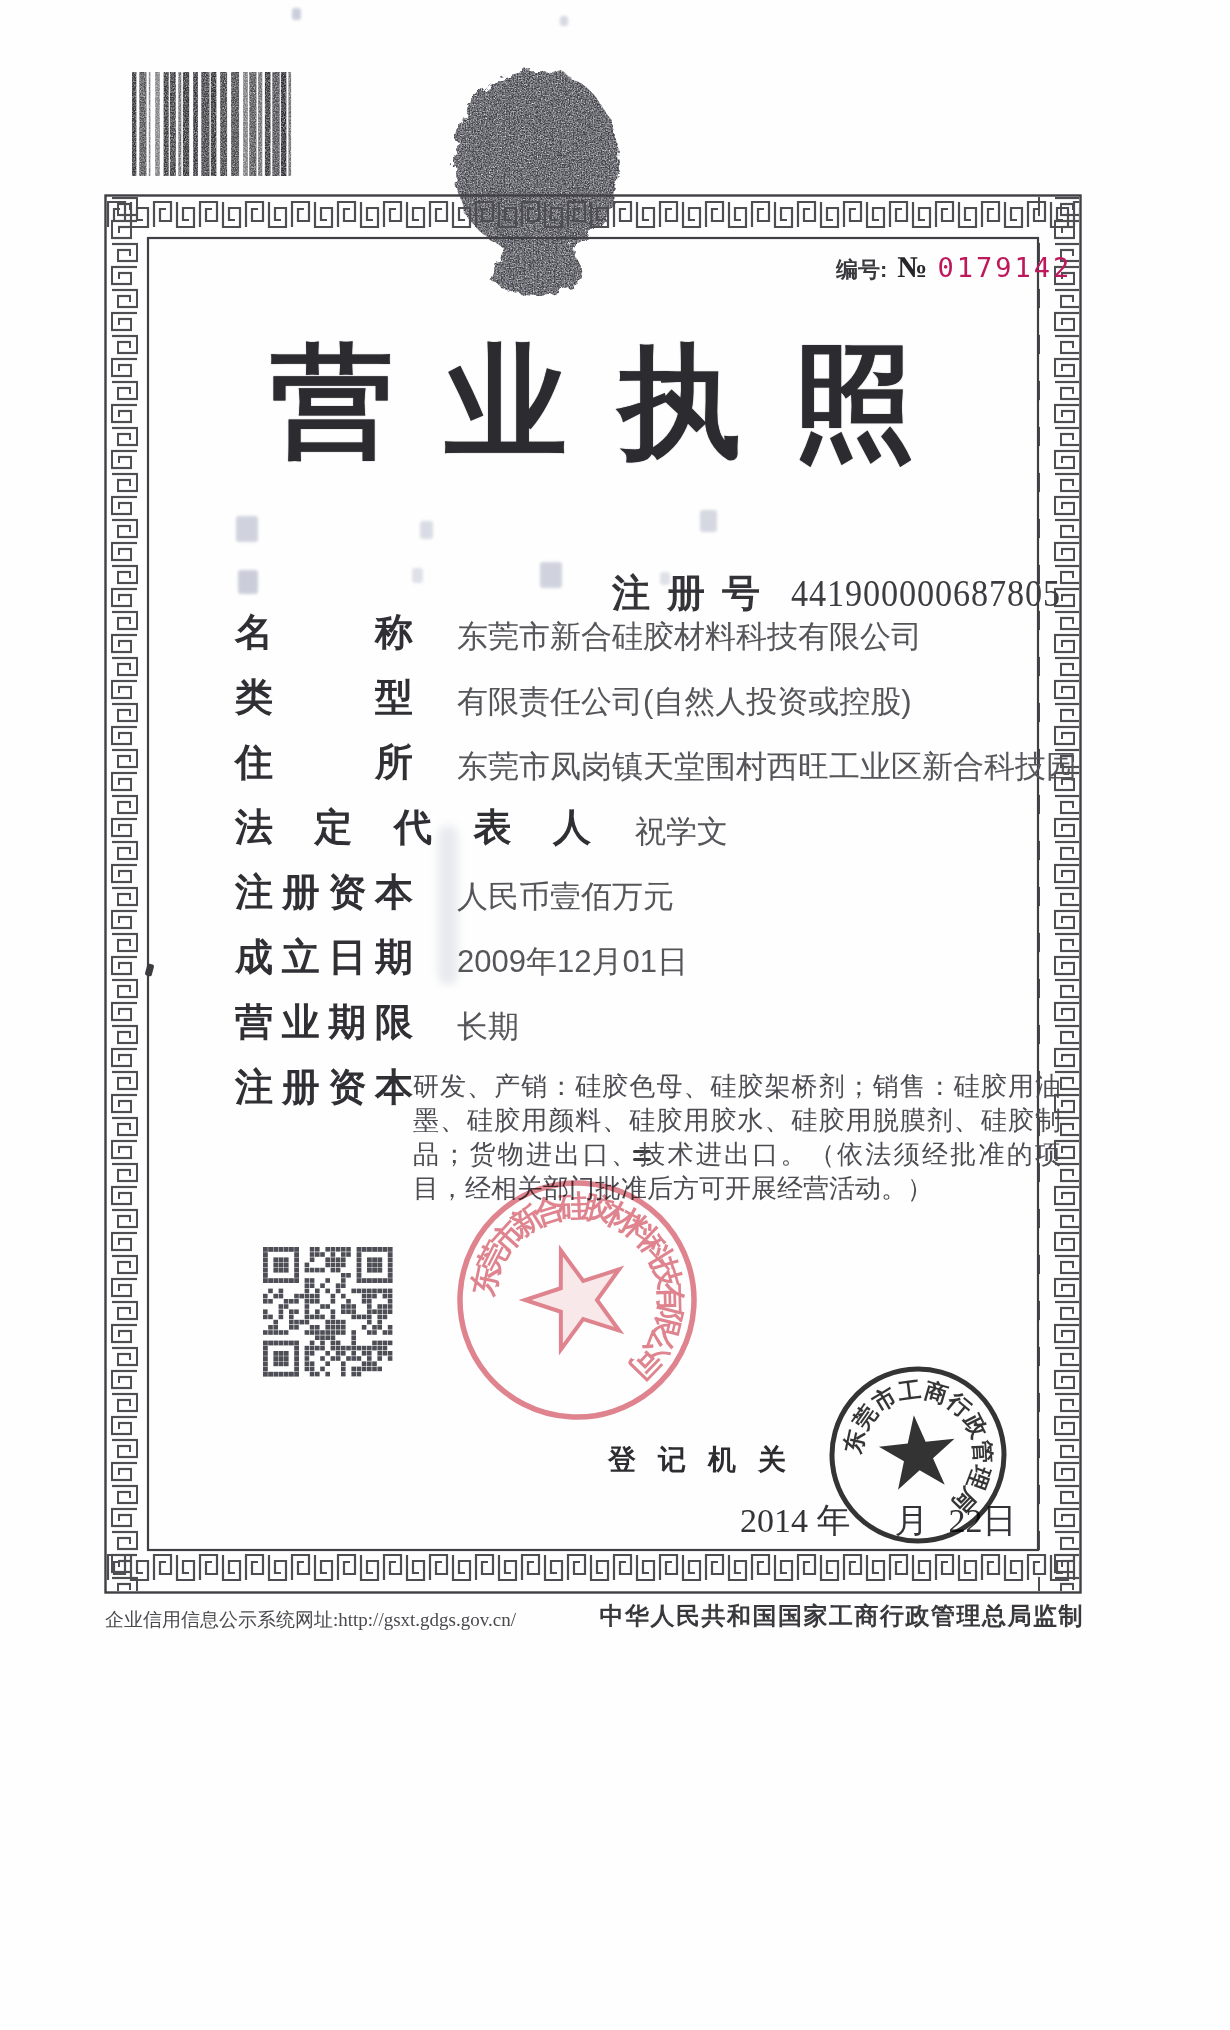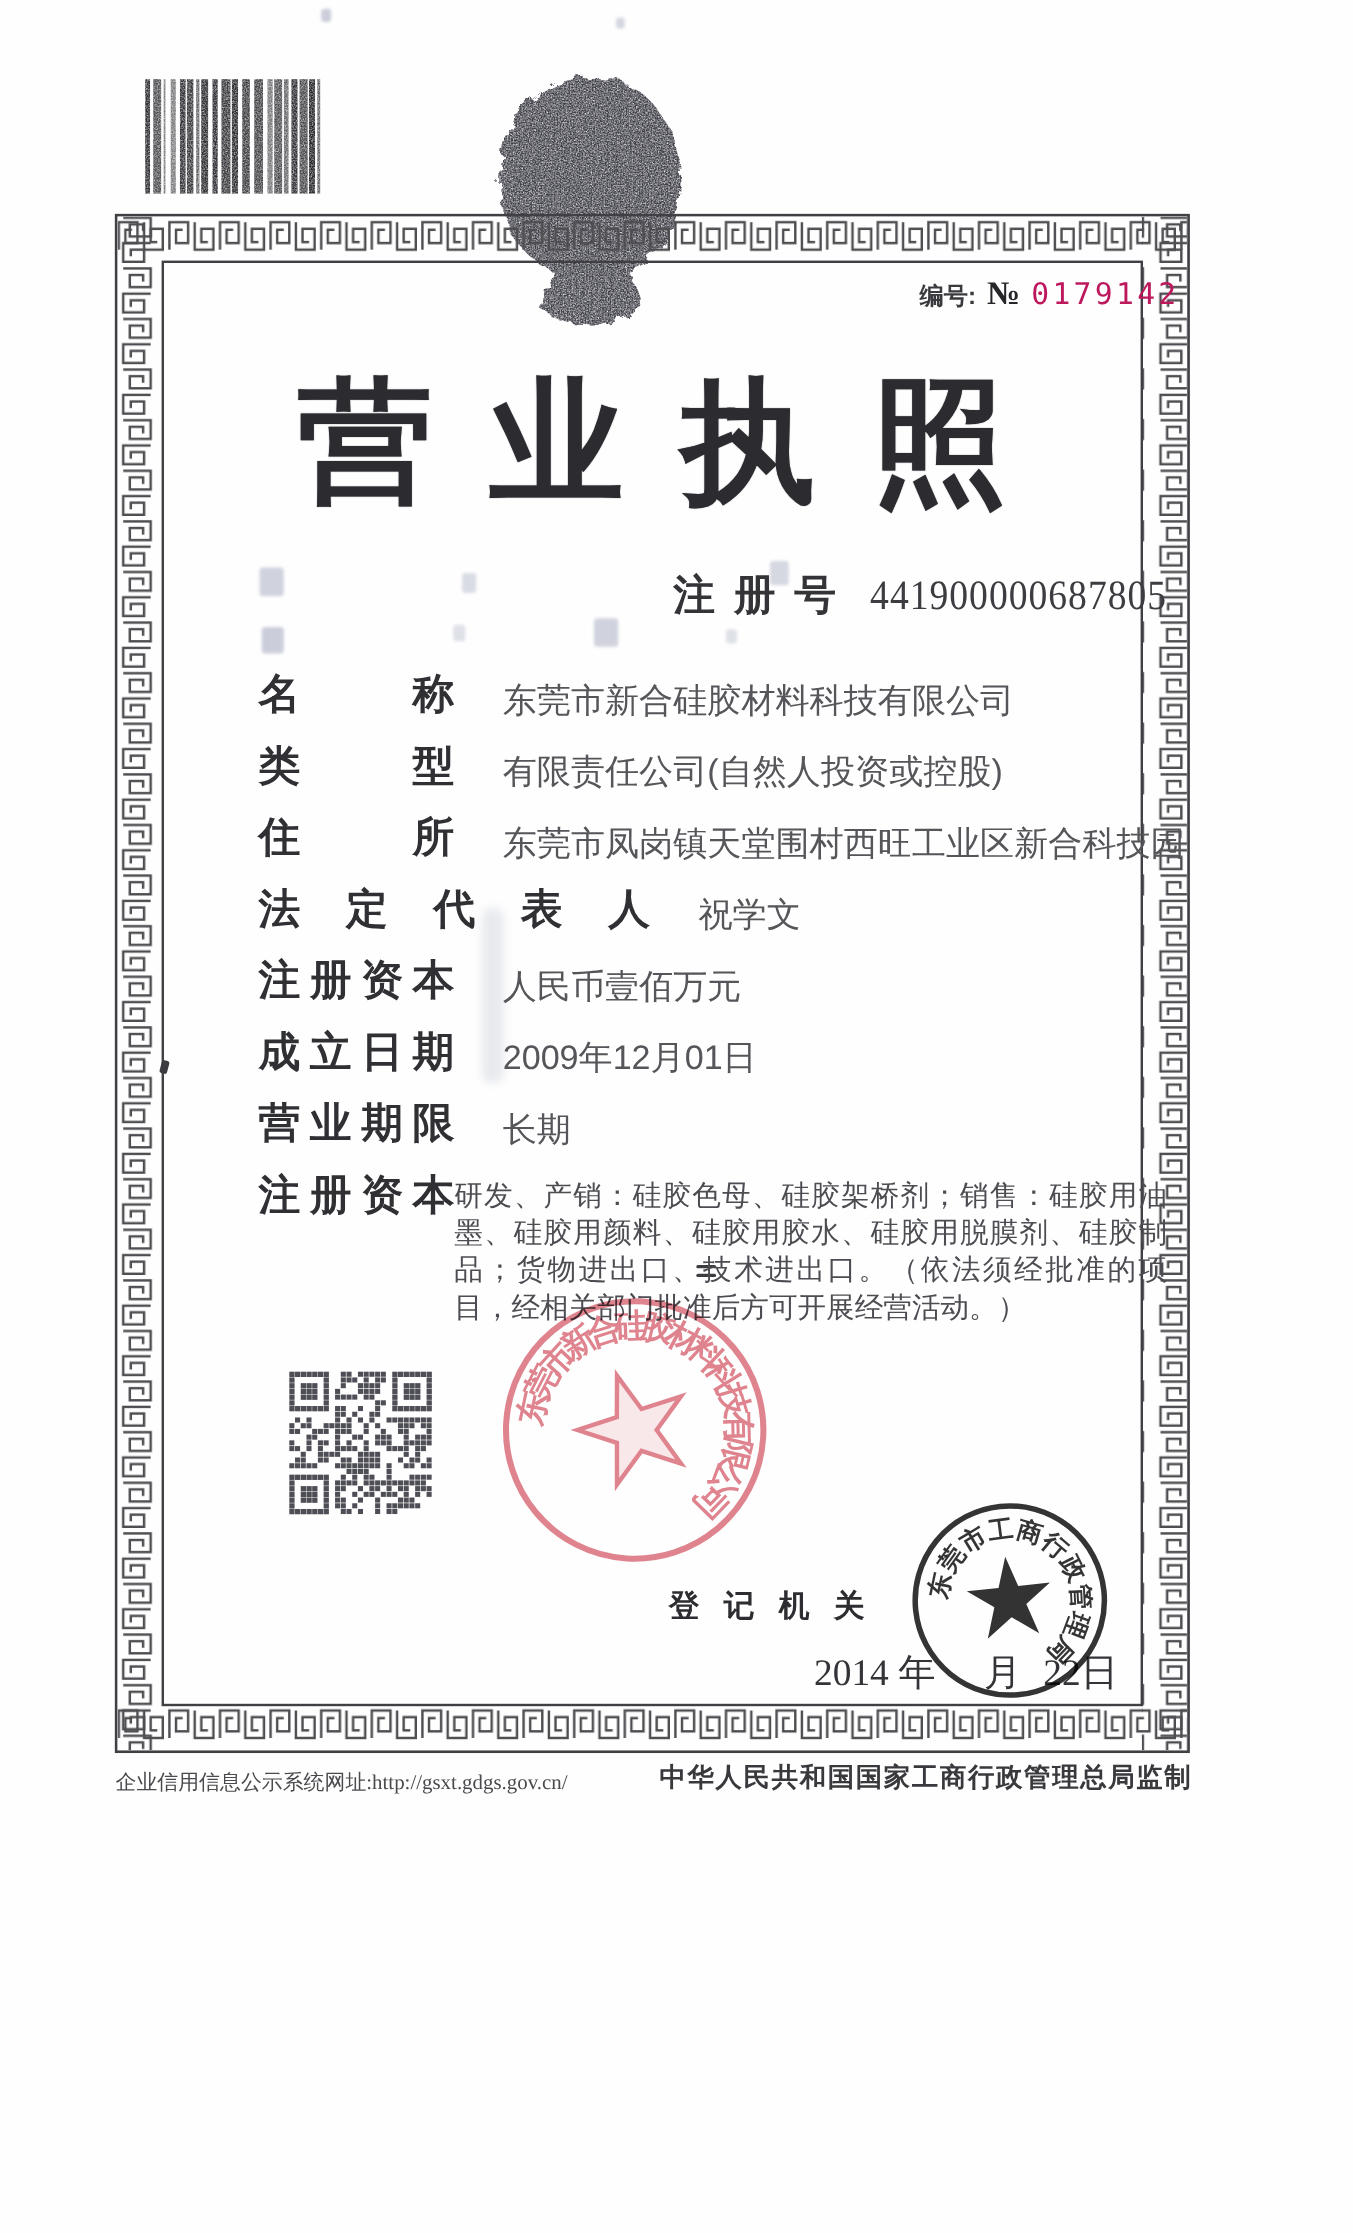--- a/index.html
+++ b/index.html
@@ -10,21 +10,21 @@
   
   .serial-line{left:836px;top:250px;display:flex;align-items:baseline;gap:10px;}
   .serial-label{font-size:22px;color:#3a3a3e;font-weight:600;}
   .serial-symbol{font-family:"Liberation Serif",serif;font-weight:700;font-size:30px;color:#26262a;}
   .serial-number{font-family:"DejaVu Sans Mono",monospace;font-size:27px;letter-spacing:3px;color:#be185d;}
 
   .doc-title{left:104px;top:326px;width:978px;text-align:center;font-size:122px;font-weight:800;
              letter-spacing:52px;text-indent:52px;color:#2b2b30;line-height:1.25;
              text-shadow:0 0 1px #55555a;}
 
-  .reg-line{left:612px;top:516px;display:flex;align-items:baseline;}
+  .reg-line{left:612px;top:568px;display:flex;align-items:baseline;}
   .reg-label{font-size:38px;font-weight:700;letter-spacing:17px;color:#333338;}
   .reg-number{font-family:"Liberation Serif",serif;font-size:38px;color:#3c3c41;margin-left:14px;
               letter-spacing:1px;transform:scaleX(.9);transform-origin:left;}
 
   
   .rows{left:205px;top:612px;width:860px;margin-left:30px;}
   .frow{display:flex;align-items:flex-start;height:65px;}
   .flabel{width:178px;font-size:38px;font-weight:700;color:#2f2f34;
           text-align:justify;text-align-last:justify;line-height:1.1;flex:none;}
   .frow.legal .flabel{width:356px;}

